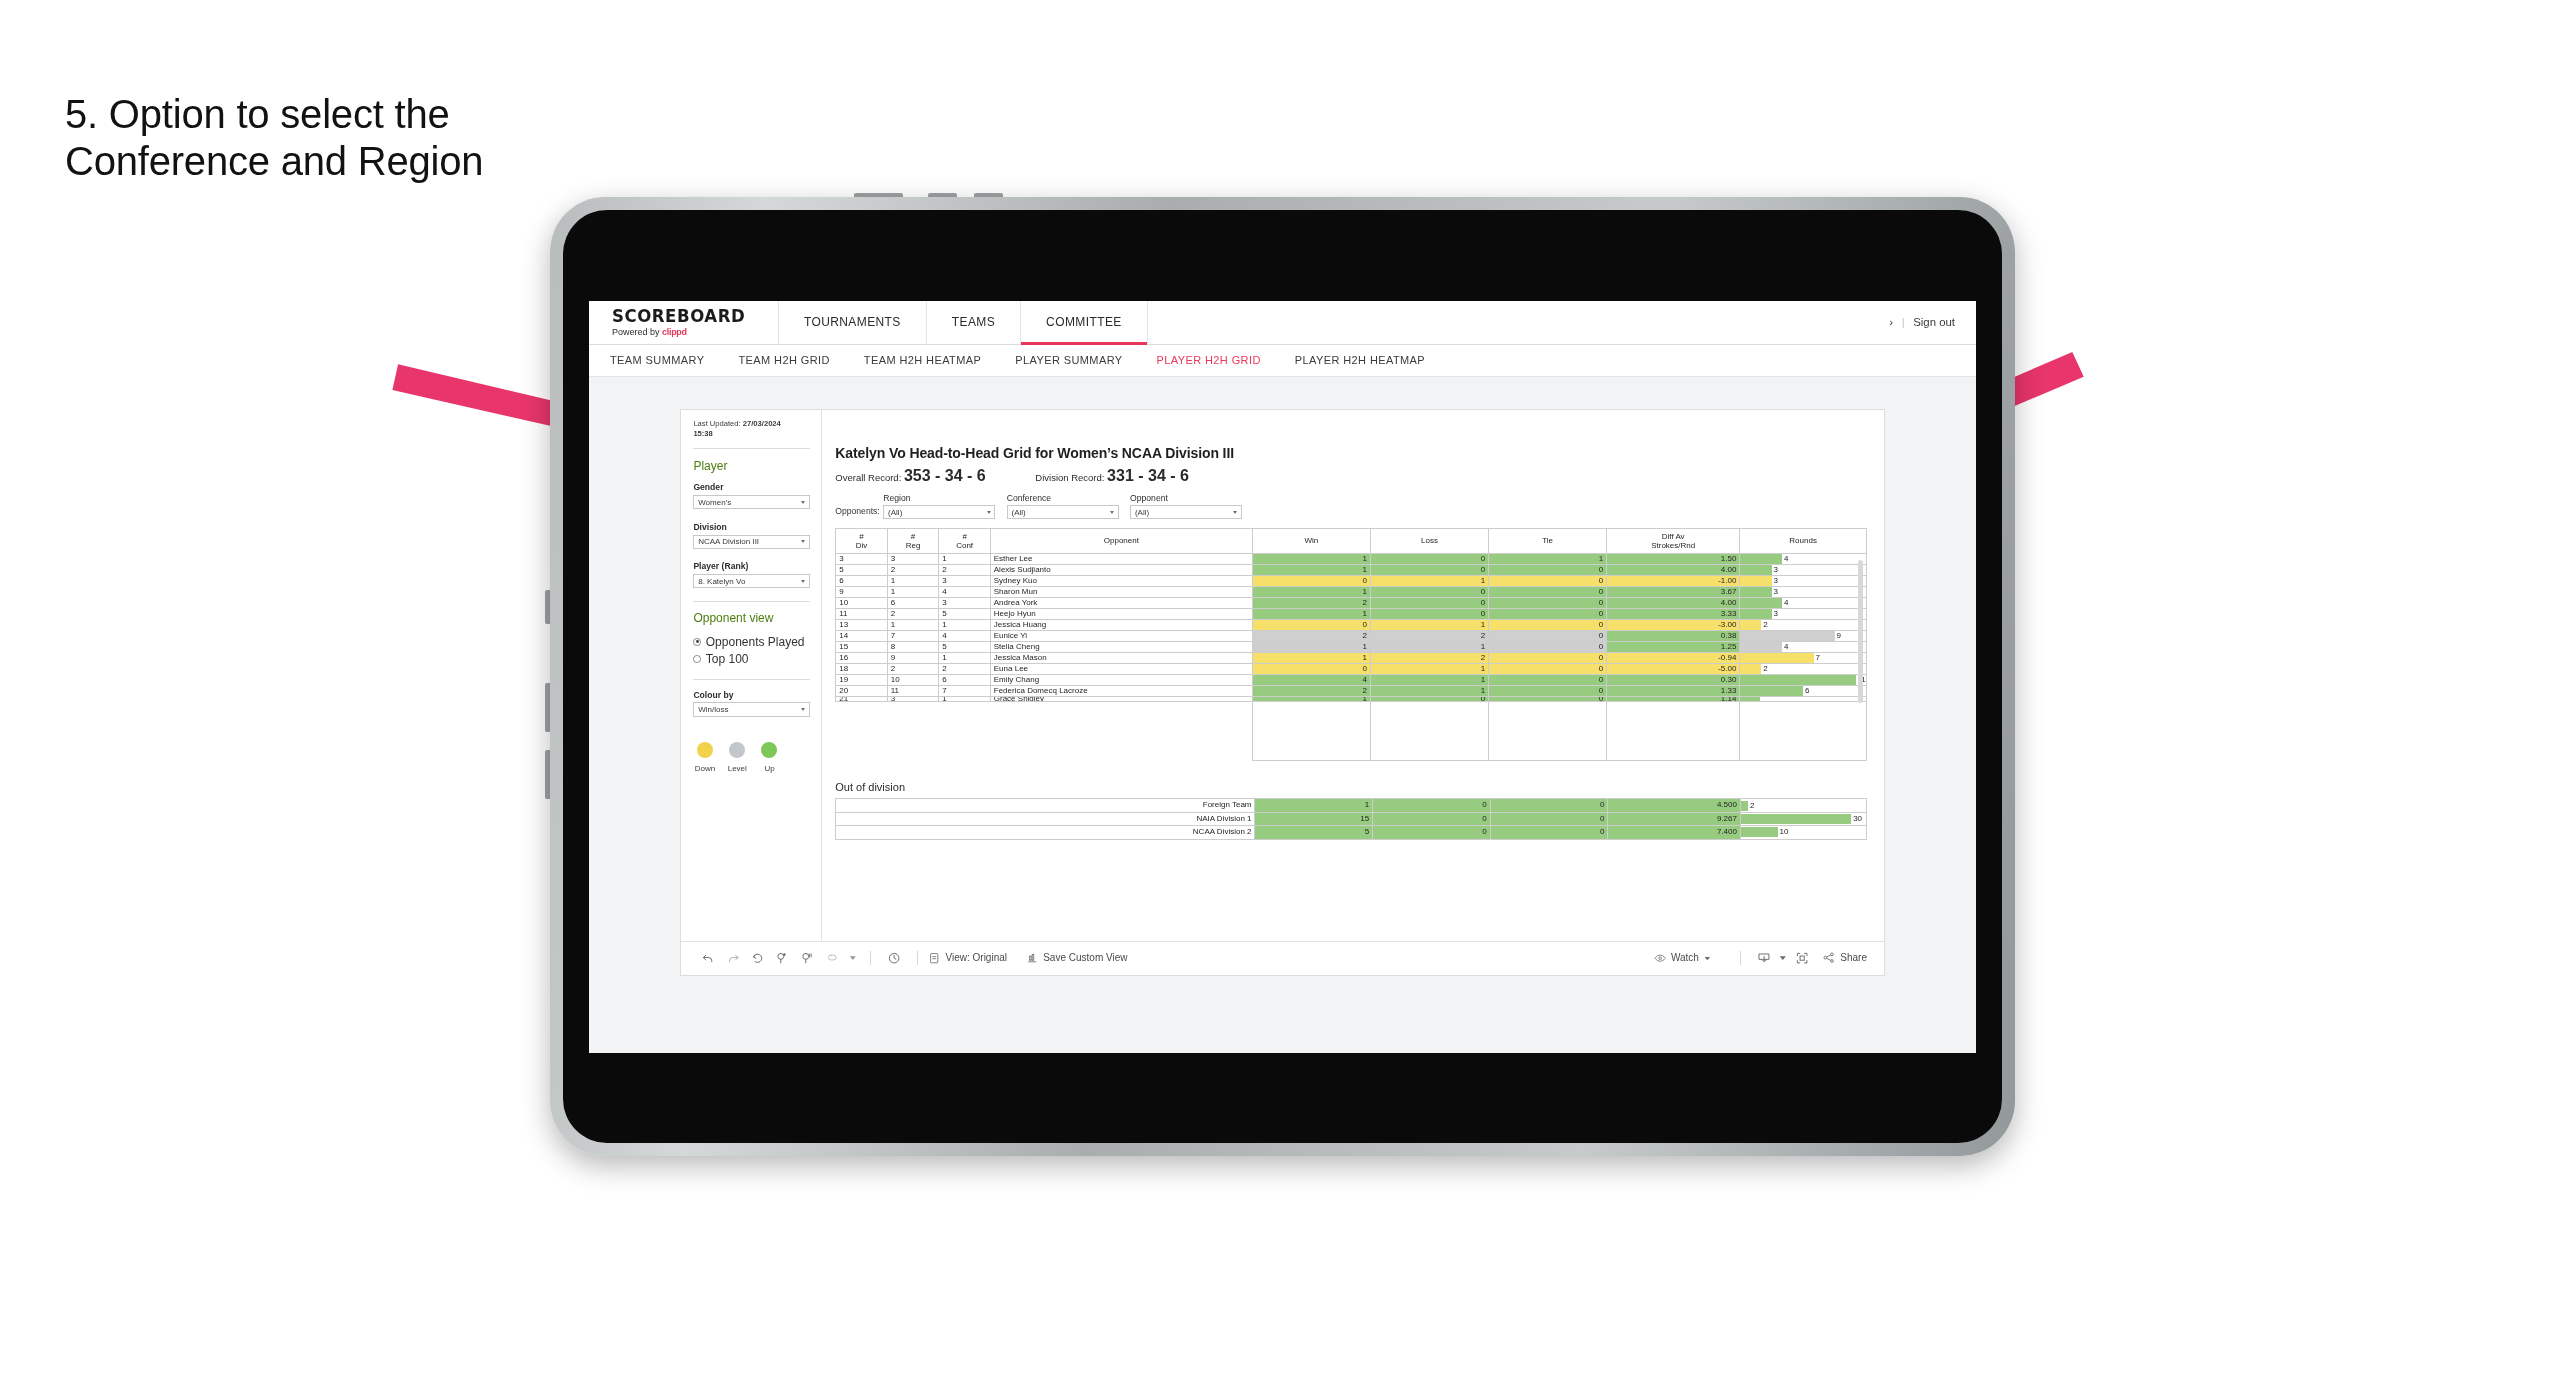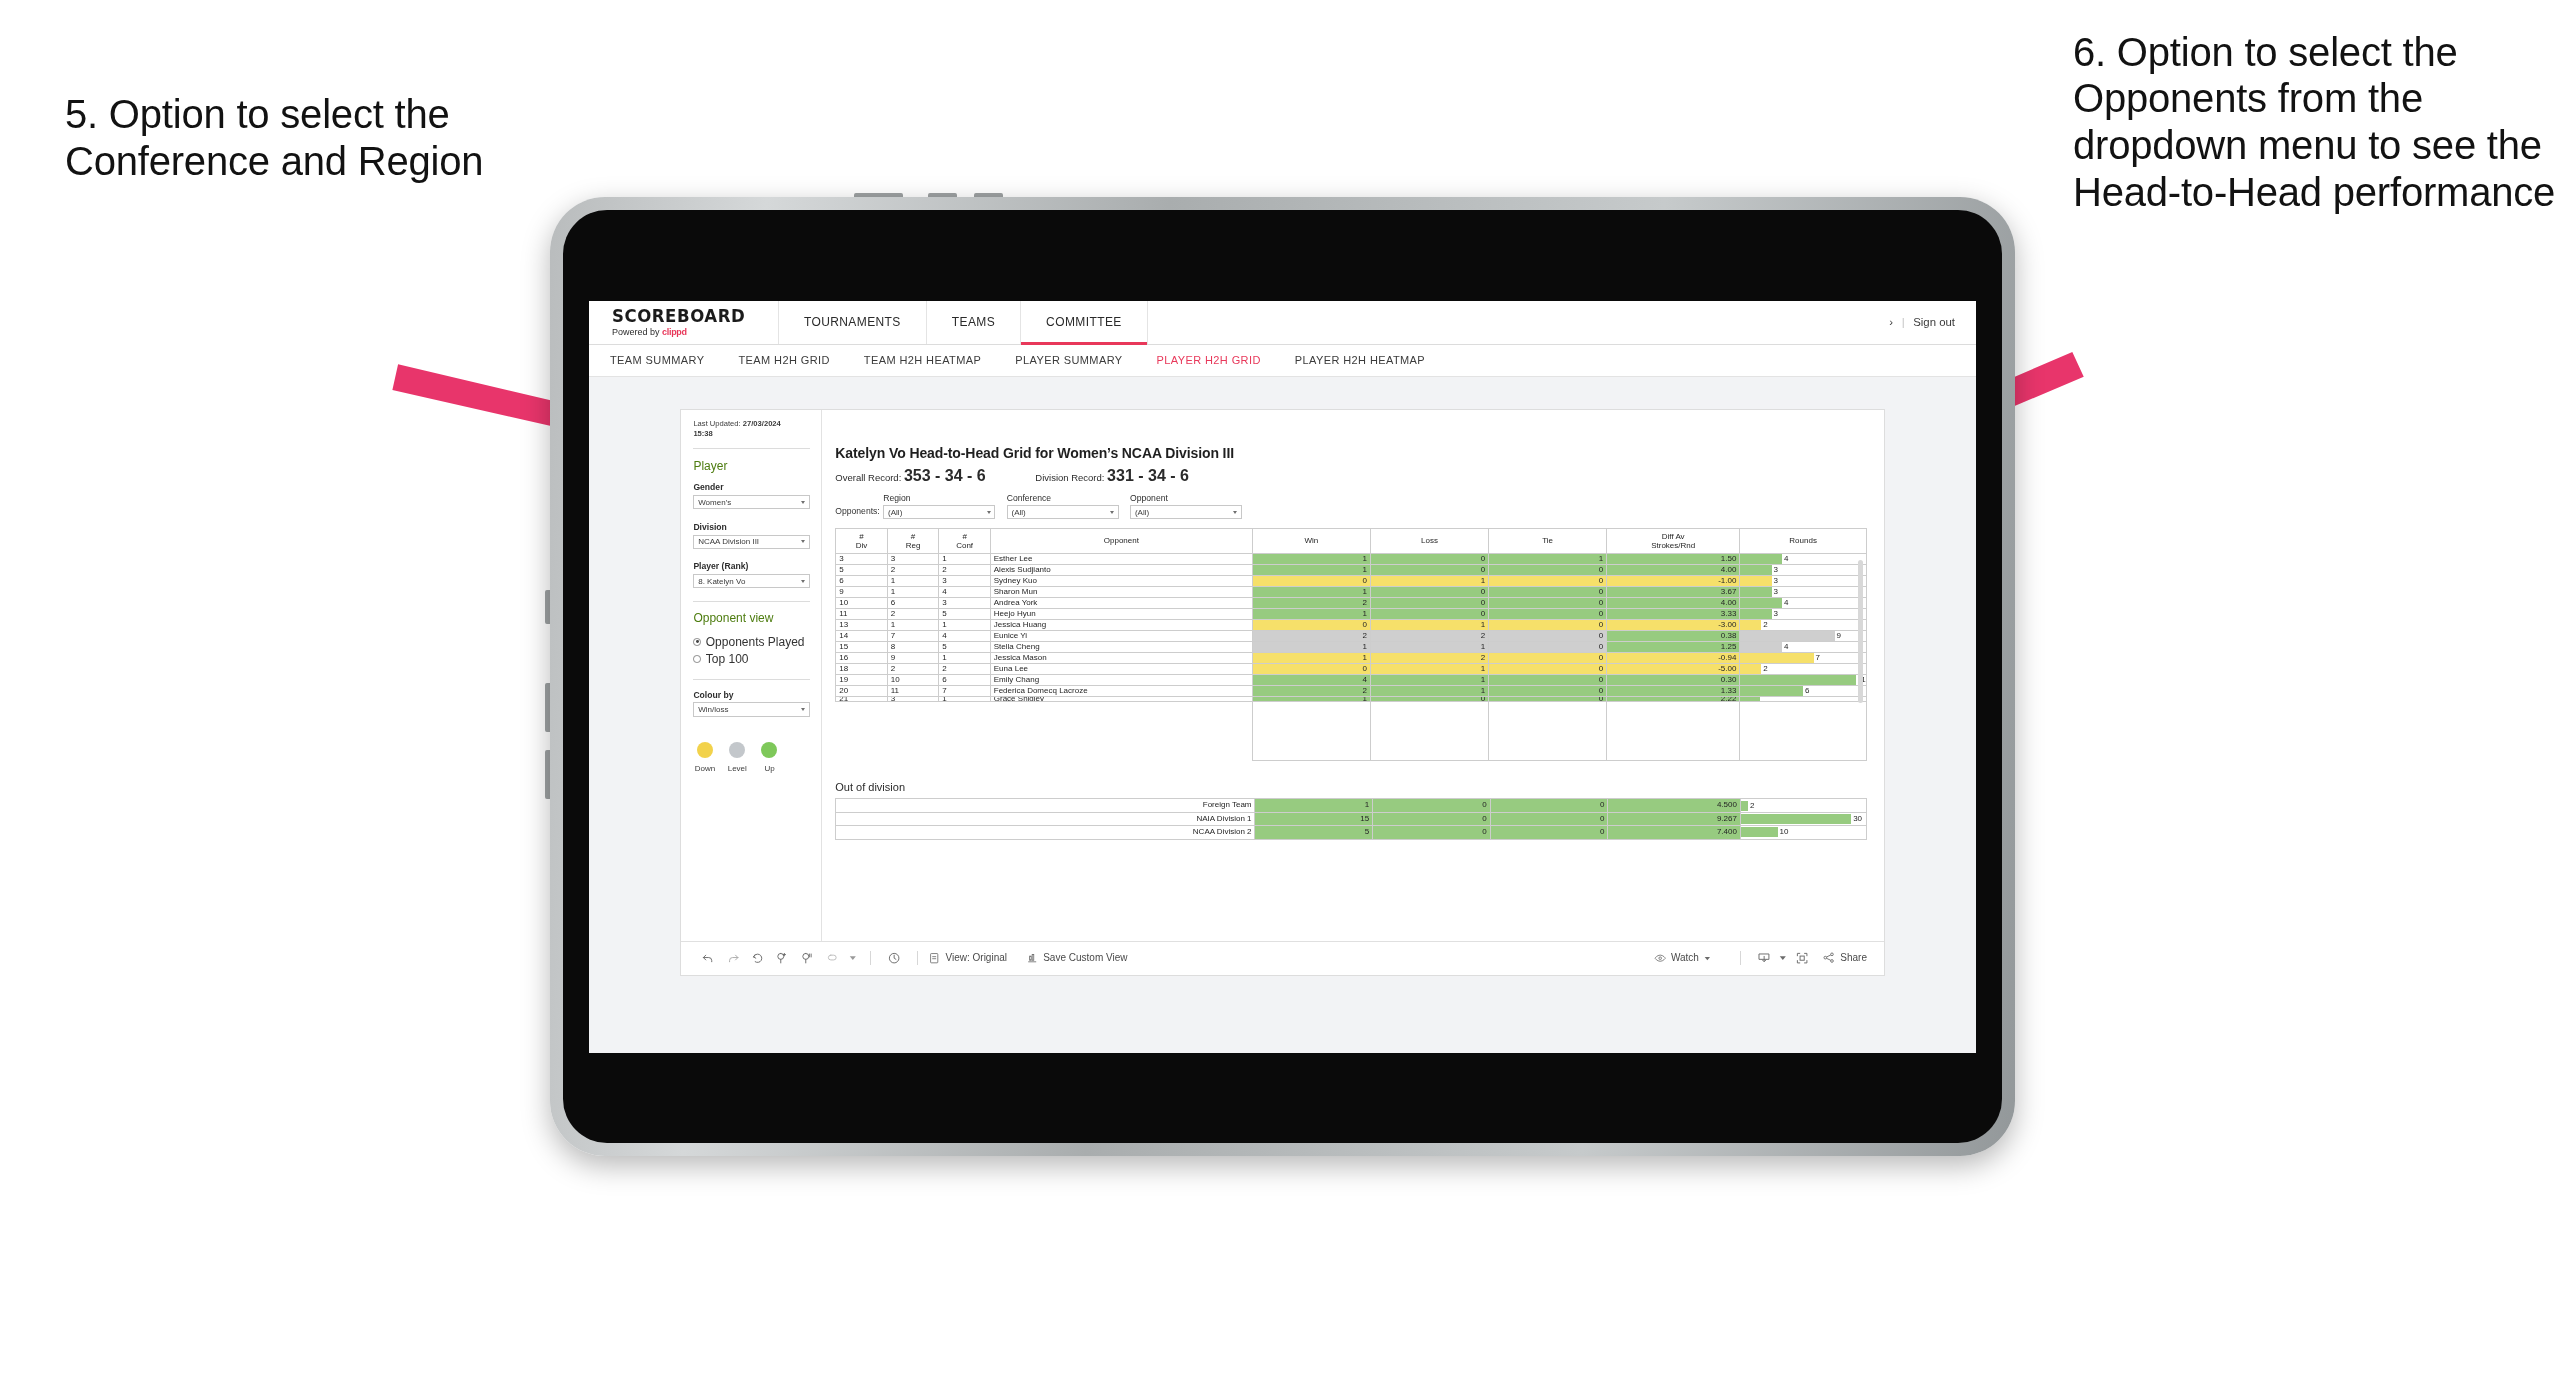--- a/index.html
+++ b/index.html
@@ -204,21 +204,20 @@
   .tb-item { display:flex; align-items:center; gap:4.8px; cursor:pointer; margin-right: 19px; color:#4a4a4a; }
   .tb-right { margin-left:auto; display:flex; align-items:center; padding-right: 17px; }
   svg.i { display:block; }
 </style>
 </head>
 <body>
 
 <div id="stage">
 
   <div class="annot" id="annot-left">5. Option to select the Conference and Region</div>
-  <div class="annot" id="annot-right">6. Option to select the Opponents from the dropdown menu to see the Head-to-Head performance</div>
 
   <svg class="arrow" viewBox="0 0 2707 1457">
     <g fill="#e8356b">
       <polygon points="418,383 1110,546 1108,518 1190,567 1098,594 1100,566 412,410"></polygon>
       <polygon points="2178,370 1832,519 1848,494 1756,502 1805,580 1818,554 2190,396"></polygon>
     </g>
   </svg>
 
   <div id="btn-top1" class="tab-btn"></div>
   <div id="btn-top2" class="tab-btn"></div>
@@ -589,21 +588,21 @@
                         </td>
                       </tr>
                       <tr style="height: 3.8px;">
                         <td class="c-div" style="height:3.8px;line-height:3.8px;overflow:hidden">21</td>
                         <td class="c-reg" style="height:3.8px;line-height:3.8px;overflow:hidden">3</td>
                         <td class="c-conf" style="height:3.8px;line-height:3.8px;overflow:hidden">1</td>
                         <td class="c-opp" style="height:3.8px;line-height:3.8px;overflow:hidden">Grace Shigley</td>
                         <td class="c-num bg-up" style="height:3.8px;line-height:3.8px;overflow:hidden">1</td>
                         <td class="c-num bg-up" style="height:3.8px;line-height:3.8px;overflow:hidden">0</td>
                         <td class="c-num bg-up" style="height:3.8px;line-height:3.8px;overflow:hidden">0</td>
-                        <td class="c-diff bg-up" style="height:3.8px;line-height:3.8px;overflow:hidden">2.22</td>
+                        <td class="c-diff bg-up" style="height:3.8px;line-height:3.8px;overflow:hidden">1.14</td>
                         <td class="c-rounds" style="height:3.8px;overflow:hidden">
                           <div class="rounds-cell" style="height:3.8px">
                             <div class="rounds-bar bg-up" style="width:16%"></div>
                           </div>
                         </td>
                       </tr>
                     </tbody>
                   <tbody>
                     <tr id="grid-blank">
                       <td colspan="4" style="border-left:none;border-bottom:none;border-right:none;"></td>

